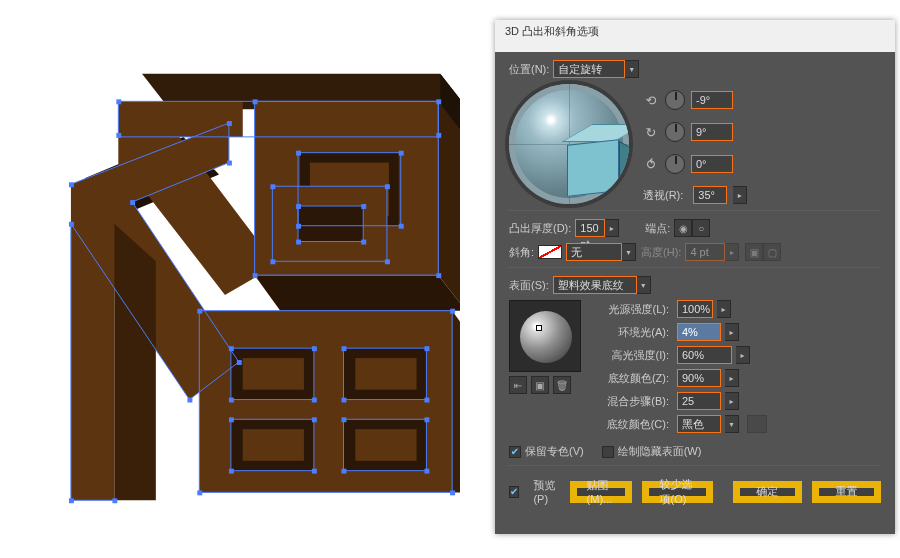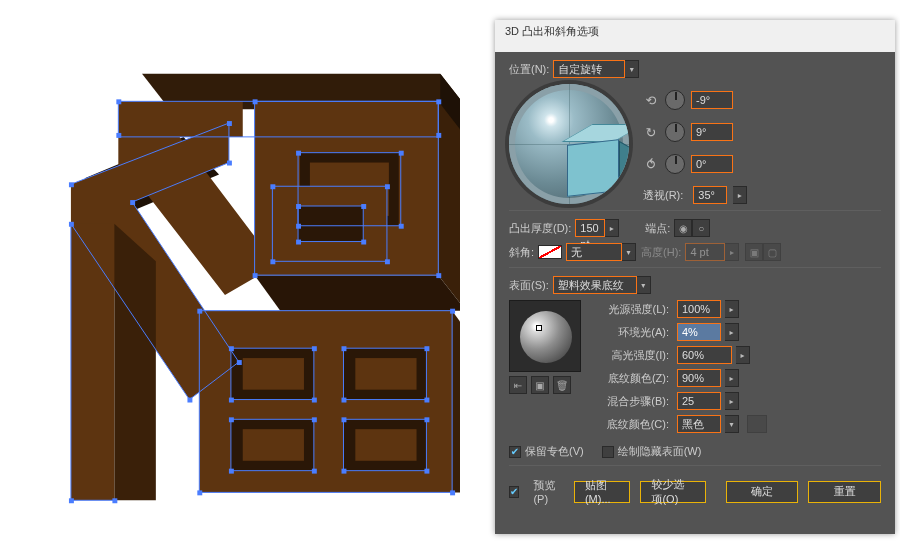--- a/index.html
+++ b/index.html
@@ -159,21 +159,21 @@
   .checkbox {
     width:12px; height:12px; background:#3f3f3f; border:1px solid #2a2a2a;
     display:inline-flex;align-items:center;justify-content:center;
     color:#6cf; font-size:10px; margin-right:4px;
   }
   .footer {
     display:flex; align-items:center; gap:10px;
     margin-top:12px;
   }
   .btn {
-    background:#3f3f3f; border:1px solid #eab308;
+    background:#3f3f3f; border:7px solid #eab308;
     color:#ddd; height:22px; padding:0 10px; font-size:11px;
     display:flex;align-items:center;justify-content:center;
   }
   .btn.wide { width:92px; justify-content:center; }
   .disabled { opacity:.45; }
 </style>
 </head>
 <body>
 
 <div class="canvas-area">
@@ -362,21 +362,21 @@
         </div>
         <div class="shade-toolbar">
           <div class="mini-btn">⇤</div>
           <div class="mini-btn">▣</div>
           <div class="mini-btn">🗑</div>
         </div>
       </div>
       <div style="flex:1">
         <div class="option-pair">
           <span class="option-label label">光源强度(L):</span>
-          <div class="input" style="width:44px">100%</div>
+          <div class="input" style="width:36px">100%</div>
           <div class="dropdown-arrow">▸</div>
         </div>
         <div class="option-pair">
           <span class="option-label label">环境光(A):</span>
           <div class="input sel" style="width:44px">4%</div>
           <div class="dropdown-arrow">▸</div>
         </div>
         <div class="option-pair">
           <span class="option-label label">高光强度(I):</span>
           <div class="input" style="width:55px">60%</div>

